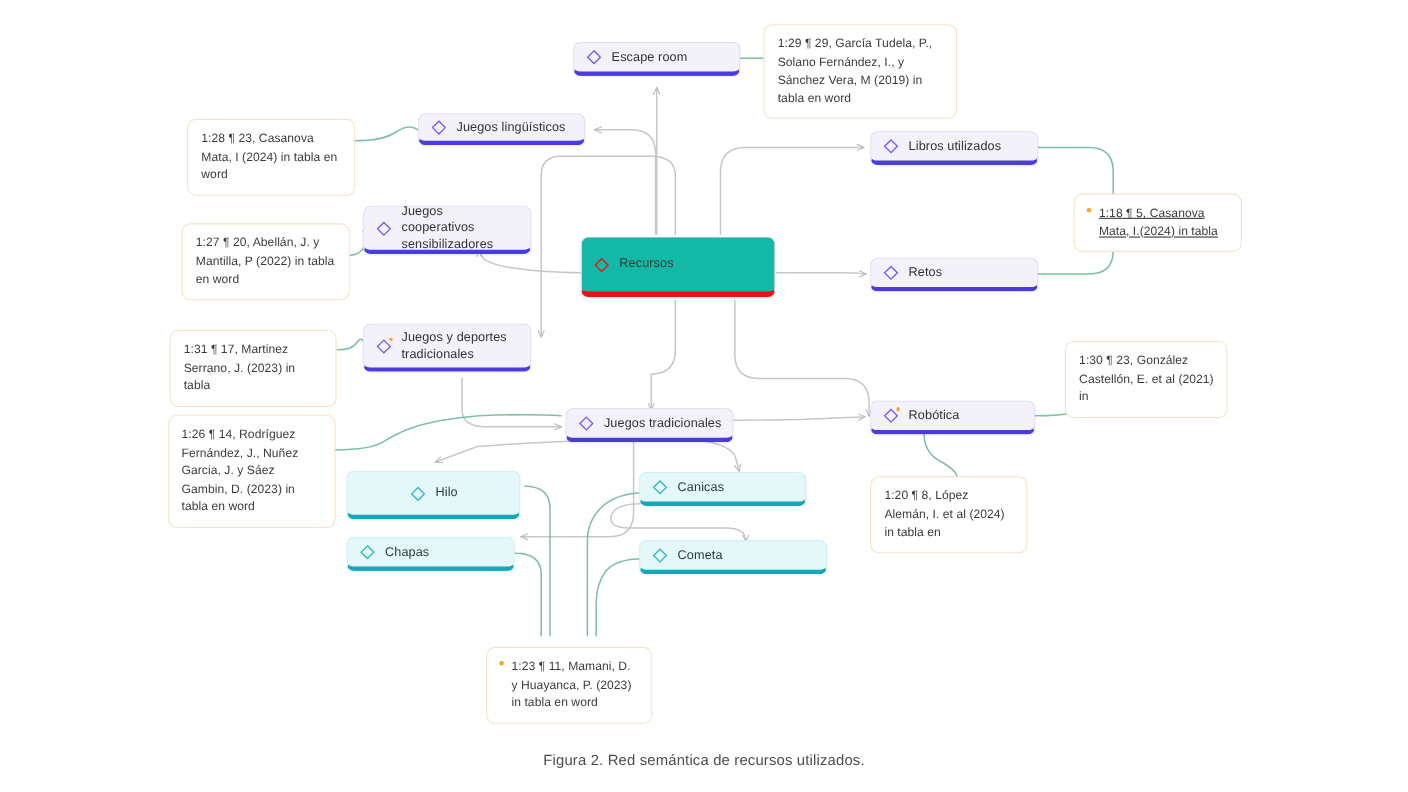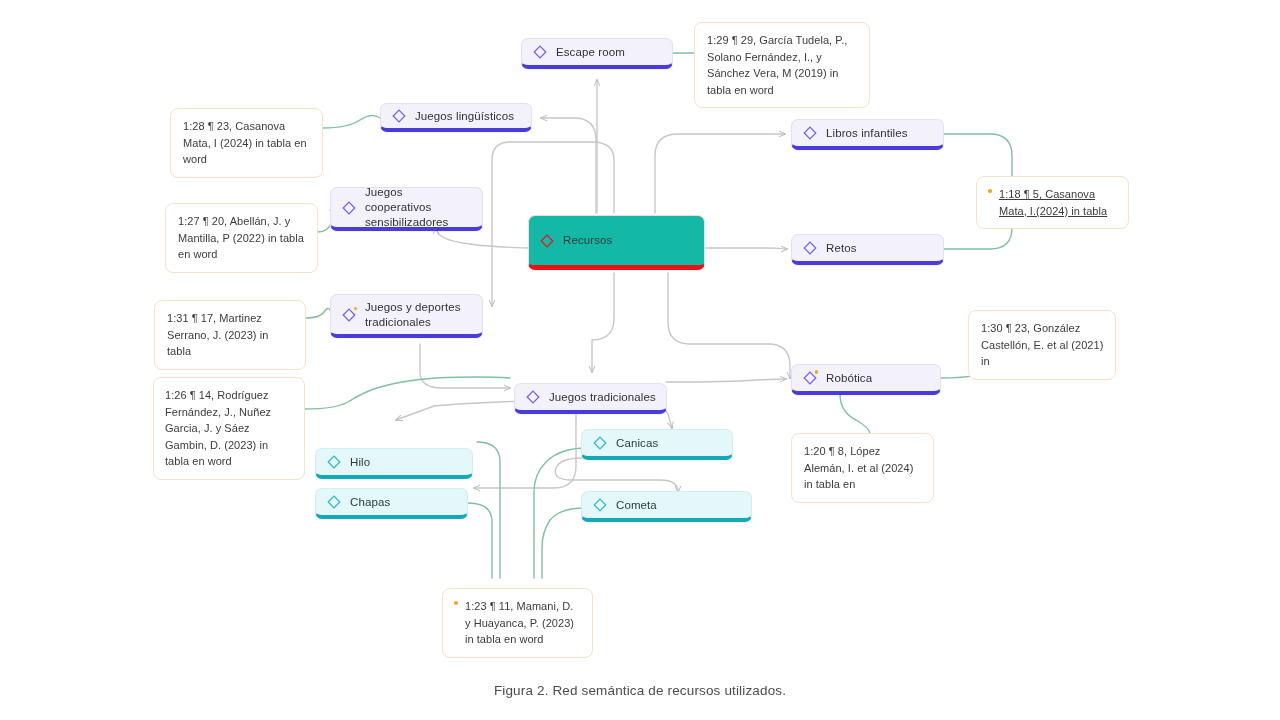--- a/index.html
+++ b/index.html
@@ -252,21 +252,21 @@
     <span class="label">Juegos y deportes
 tradicionales</span>
   </div>
 
   <div class="node purple" id="n-libros-infantiles" style="left:791px; top:119px; width:153px; height:31px;">
     <span class="ico">
       <svg viewBox="0 0 14 14">
           <path d="M7 1.2 L12.8 7 L7 12.8 L1.2 7 Z" fill="none" stroke="#6f5cf0" stroke-width="1.2"></path>
         </svg>
     </span>
-    <span class="label">Libros infantiles</span>
+    <span class="label">Libros utilizados</span>
   </div>
 
   <div class="node purple" id="n-retos" style="left:791px; top:234px; width:153px; height:31px;">
     <span class="ico">
       <svg viewBox="0 0 14 14">
           <path d="M7 1.2 L12.8 7 L7 12.8 L1.2 7 Z" fill="none" stroke="#6f5cf0" stroke-width="1.2"></path>
         </svg>
     </span>
     <span class="label">Retos</span>
   </div>
@@ -274,30 +274,30 @@
   <div class="node purple" id="n-robotica" style="left:791px; top:364px; width:150px; height:31px;">
     <span class="ico">
       <svg viewBox="0 0 14 14">
           <path d="M7 1.2 L12.8 7 L7 12.8 L1.2 7 Z" fill="none" stroke="#6f5cf0" stroke-width="1.2"></path>
         </svg>
       <span class="dot"></span>
     </span>
     <span class="label">Robótica</span>
   </div>
 
-  <div class="node purple" id="n-juegos-tradicionales" style="left:514px; top:383px; width:153px; height:31px;">
+  <div class="node purple" id="n-juegos-tradicionales" style="left:514px; top:371px; width:153px; height:31px;">
     <span class="ico">
       <svg viewBox="0 0 14 14">
           <path d="M7 1.2 L12.8 7 L7 12.8 L1.2 7 Z" fill="none" stroke="#6f5cf0" stroke-width="1.2"></path>
         </svg>
     </span>
     <span class="label">Juegos tradicionales</span>
   </div>
 
-  <div class="node cyan" id="n-hilo" style="left:315px; top:448px; width:158px; height:31px;">
+  <div class="node cyan" id="n-hilo" style="left:315px; top:428px; width:158px; height:44px;justify-content:center;">
     <span class="ico">
       <svg viewBox="0 0 14 14">
           <path d="M7 1.2 L12.8 7 L7 12.8 L1.2 7 Z" fill="none" stroke="#2bb7c6" stroke-width="1.2"></path>
         </svg>
     </span>
     <span class="label">Hilo</span>
   </div>
 
   <div class="node cyan" id="n-chapas" style="left:315px; top:488px; width:153px; height:31px;">
     <span class="ico">

